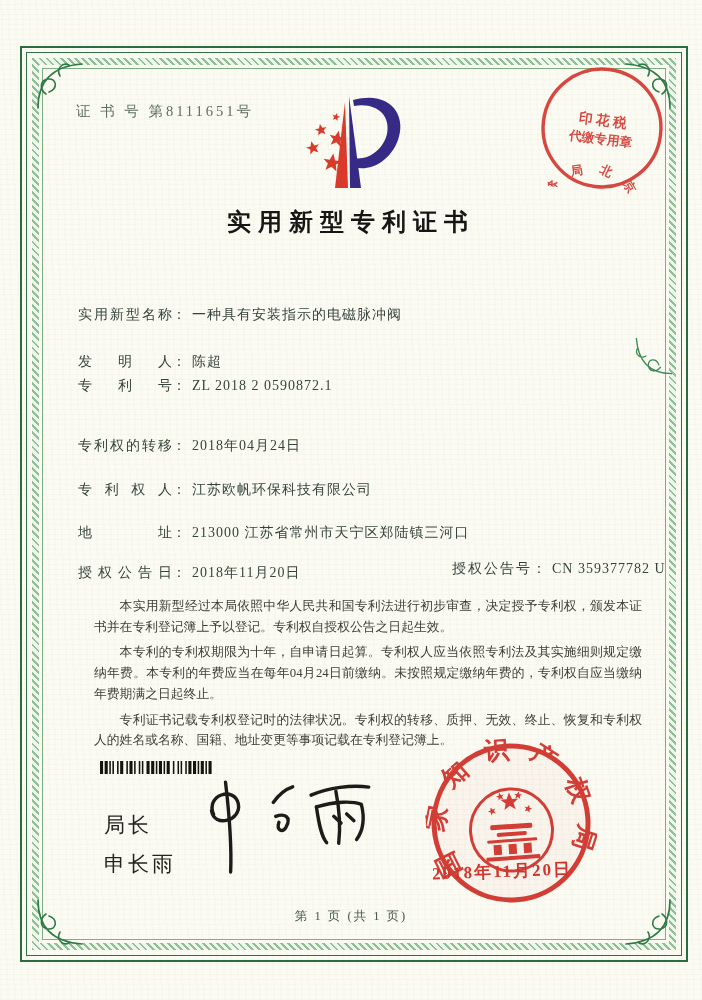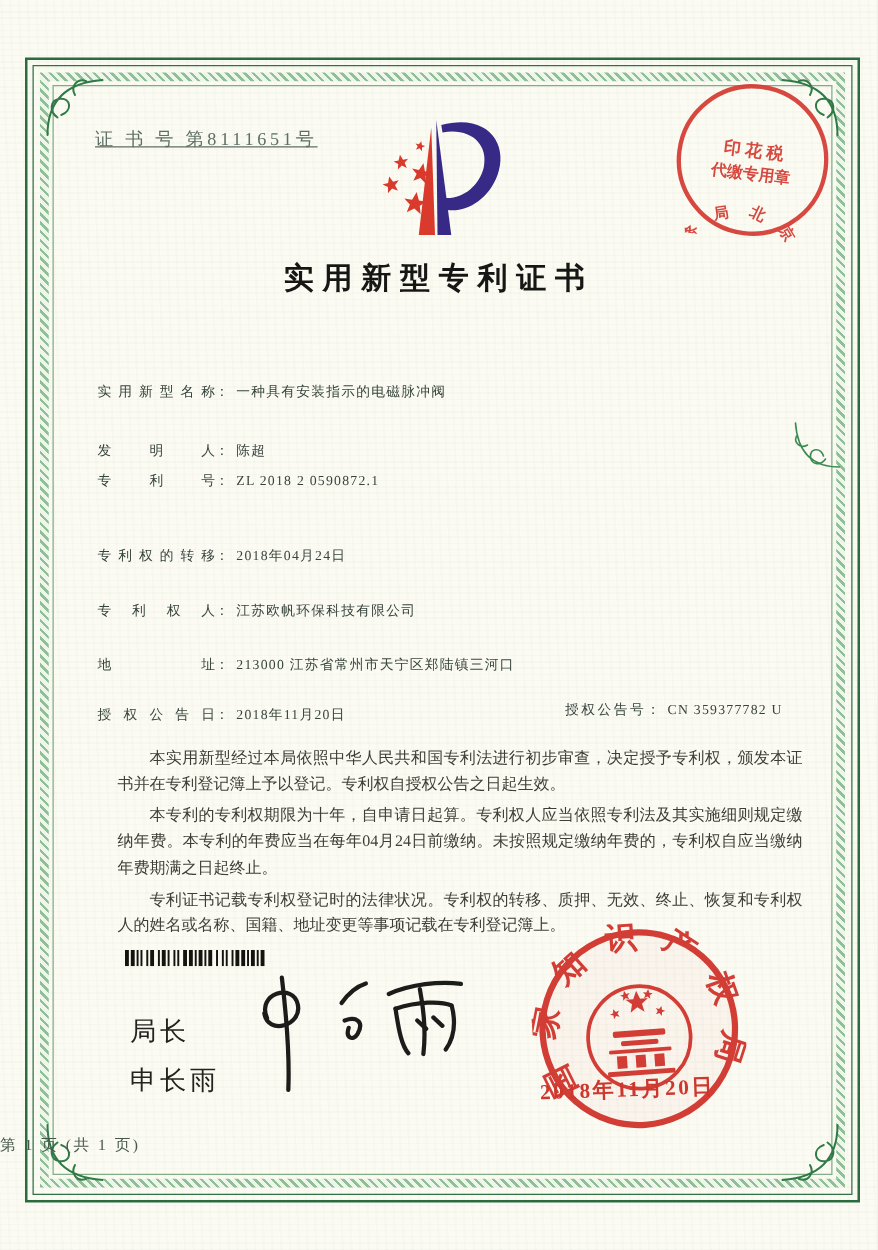--- a/index.html
+++ b/index.html
@@ -21,29 +21,29 @@
     border-image:repeating-linear-gradient(45deg,#8fbf94 0 2px,#eef5ea 2px 5px) 7;
   }
   .deco-inner{position:absolute;top:68px;left:42px;right:36px;bottom:60px;border:1px solid #7fae85;}
   .flourish{position:absolute;width:52px;height:52px;}
   .fl-tl{top:60px;left:34px;}
   .fl-tr{top:60px;right:28px;transform:scaleX(-1);}
   .fl-bl{bottom:52px;left:34px;transform:scaleY(-1);}
   .fl-br{bottom:52px;right:28px;transform:scale(-1,-1);}
   .fl-mr{top:330px;right:22px;transform:rotate(-90deg) scale(.8);}
   
-  .cert-no{position:absolute;top:102px;left:76px;font-size:14.5px;letter-spacing:3px;color:#5d6e63;text-decoration:underline;}
+  .cert-no{position:absolute;top:102px;left:76px;font-size:14.5px;letter-spacing:3px;color:#5d6e63;}
   .logo{position:absolute;top:86px;left:291px;width:120px;height:118px;}
   .tax-stamp{position:absolute;top:64px;left:538px;width:128px;height:128px;transform:rotate(7deg);opacity:.92;}
   .title{
     position:absolute;top:206px;left:0;width:100%;text-align:center;
     font-size:24px;font-weight:bold;letter-spacing:7px;color:#161614;
   }
   
-  .field{position:absolute;left:78px;font-size:11px;color:#36443c;white-space:nowrap;}
+  .field{position:absolute;left:78px;font-size:14px;color:#36443c;white-space:nowrap;}
   .flabel{display:inline-block;width:94px;text-align:justify;text-align-last:justify;}
   .fcolon{display:inline-block;margin-right:6px;}
   .fvalue{letter-spacing:1px;}
   .f0{top:306px}.f1{top:353px}.f2{top:377px}.f3{top:437px}.f4{top:481px}.f5{top:524px}
   .grant-left{top:564px}
   .grant-right{top:560px;left:452px;}
   .grant-right .flabel{width:auto;letter-spacing:2px;}
   
   .body-text{
     position:absolute;top:596px;left:78px;right:60px;
@@ -53,21 +53,21 @@
   
   .barcode{position:absolute;top:760px;left:100px;width:176px;height:13px;}
   .signer{position:absolute;top:806px;left:104px;font-size:21px;color:#23231f;line-height:1.85;letter-spacing:3px;}
   .signature{position:absolute;top:772px;left:190px;width:195px;height:105px;}
   .seal-main{position:absolute;top:738px;left:426px;width:170px;height:170px;transform:rotate(-4deg);opacity:.95;}
   .seal-date{
     position:absolute;top:860px;left:432px;font-size:17px;color:#cd372d;
     letter-spacing:2px;transform:rotate(-2deg);font-weight:bold;
   }
   .footer{
-    position:absolute;top:908px;left:0;width:100%;text-align:left;
+    position:absolute;top:908px;left:0;width:100%;text-align:center;
     font-size:12.5px;color:#47574c;letter-spacing:2px;
   }
 </style>
 </head>
 <body>
 
 <div class="page">
 
   <div class="frame-outer"></div>
   <div class="frame-mid"></div>

